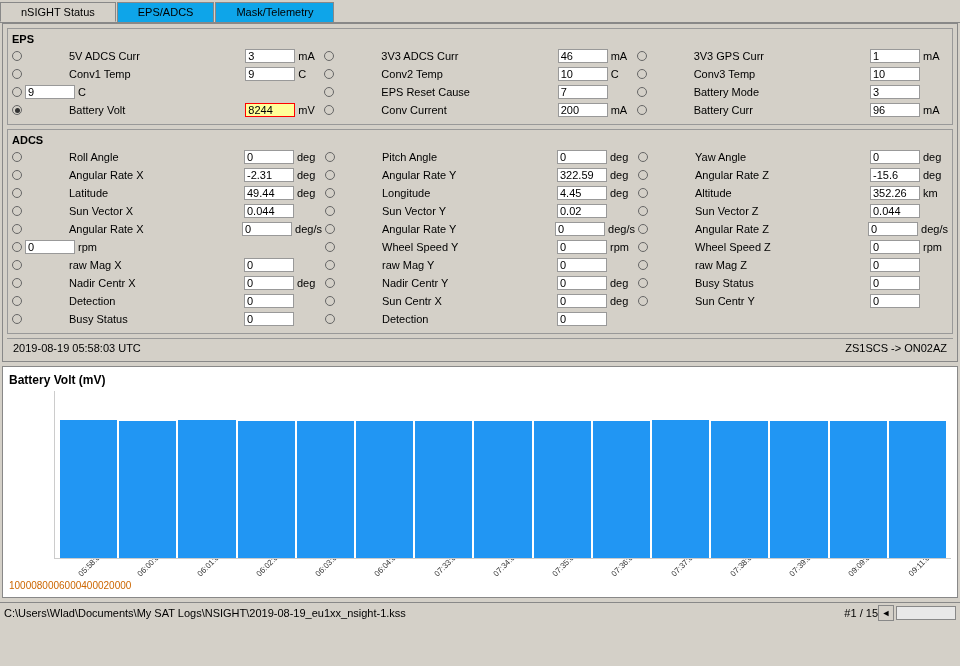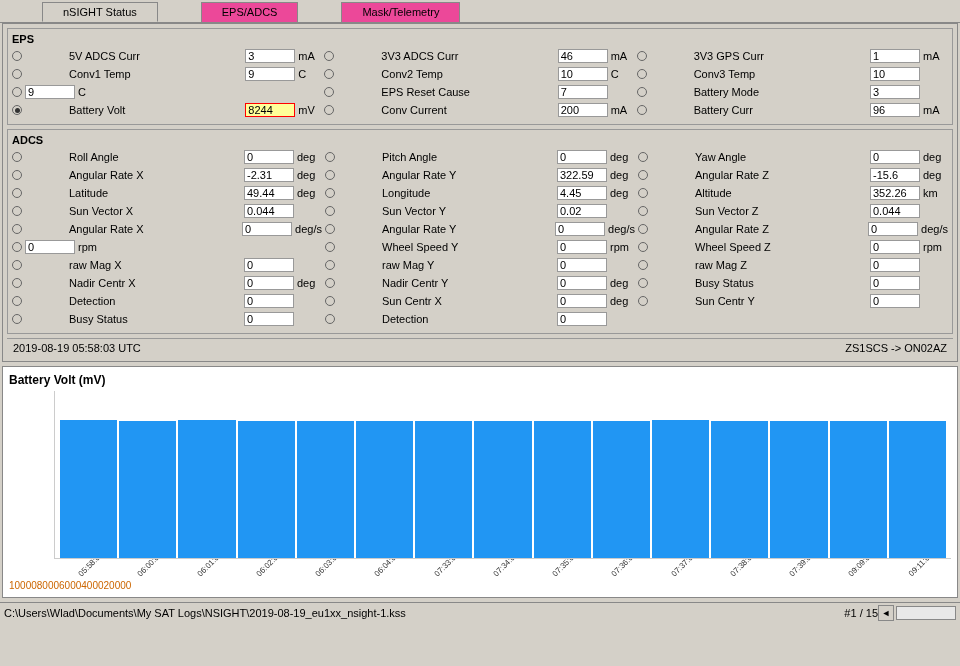--- a/index.html
+++ b/index.html
@@ -2,23 +2,23 @@
 <html><head>
   <meta charset="utf-8">
   <style>
     * { box-sizing: border-box; margin: 0; padding: 0; }
     body { font-family: Arial, sans-serif; font-size: 11px; background: #d4d0c8; width: 960px; }
     
     .main-container { width: 960px; background: #d4d0c8; }
     
     
     .tab-bar { display: flex; border-bottom: 1px solid #888; background: #d4d0c8; padding-top: 2px; }
-    .tab { padding: 3px 20px; border: 1px solid #888; border-bottom: none; background: #d4d0c8; cursor: pointer; font-size: 11px; margin-right: 1px; margin-left: 42px; }
+    .tab { padding: 3px 20px; border: 1px solid #888; border-bottom: none; background: #d4d0c8; cursor: pointer; font-size: 11px; margin-right: 1px; }
     .tab.active { background: #d4d0c8; border-bottom: 1px solid #d4d0c8; font-weight: normal; }
-    .tab:not(.active) { background: #ec4899; }
+    .tab:not(.active) { background: #0ea5e9; }
     
     
     .upper-panel { border: 1px solid #888; background: #d4d0c8; padding: 4px; margin: 0 2px; }
     .section-box { border: 1px solid #999; padding: 4px; margin-bottom: 4px; background: #d4d0c8; }
     .section-box-title { font-size: 11px; font-weight: bold; margin-bottom: 3px; }
     
     
     .eps-grid { display: grid; grid-template-columns: 1fr 1fr 1fr; gap: 1px; }
     .adcs-grid { display: grid; grid-template-columns: 1fr 1fr 1fr; gap: 3px; }
     

